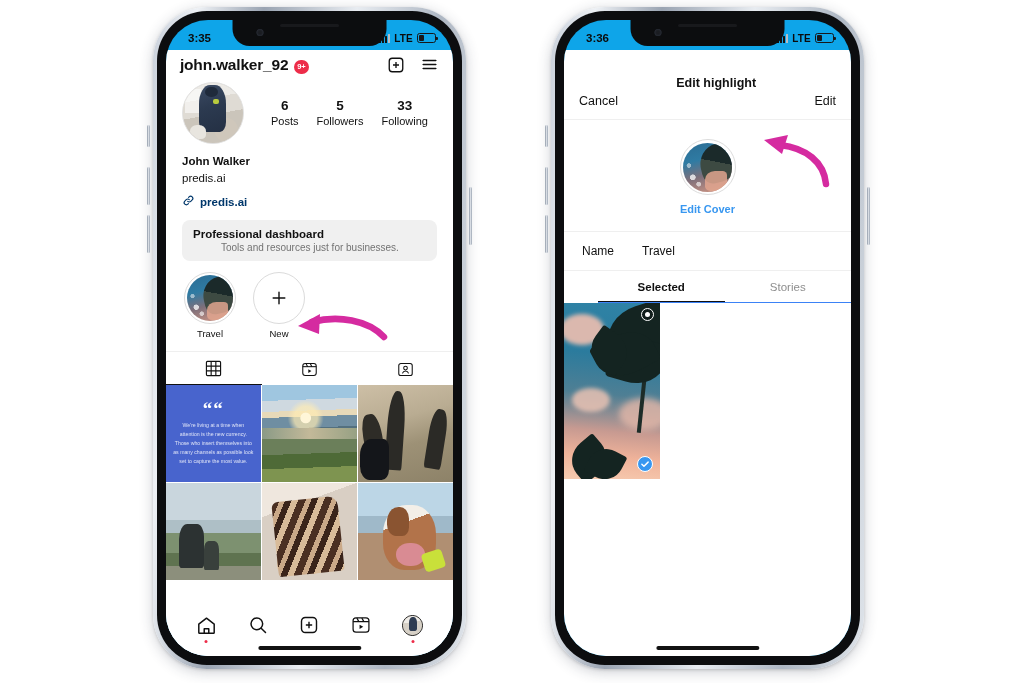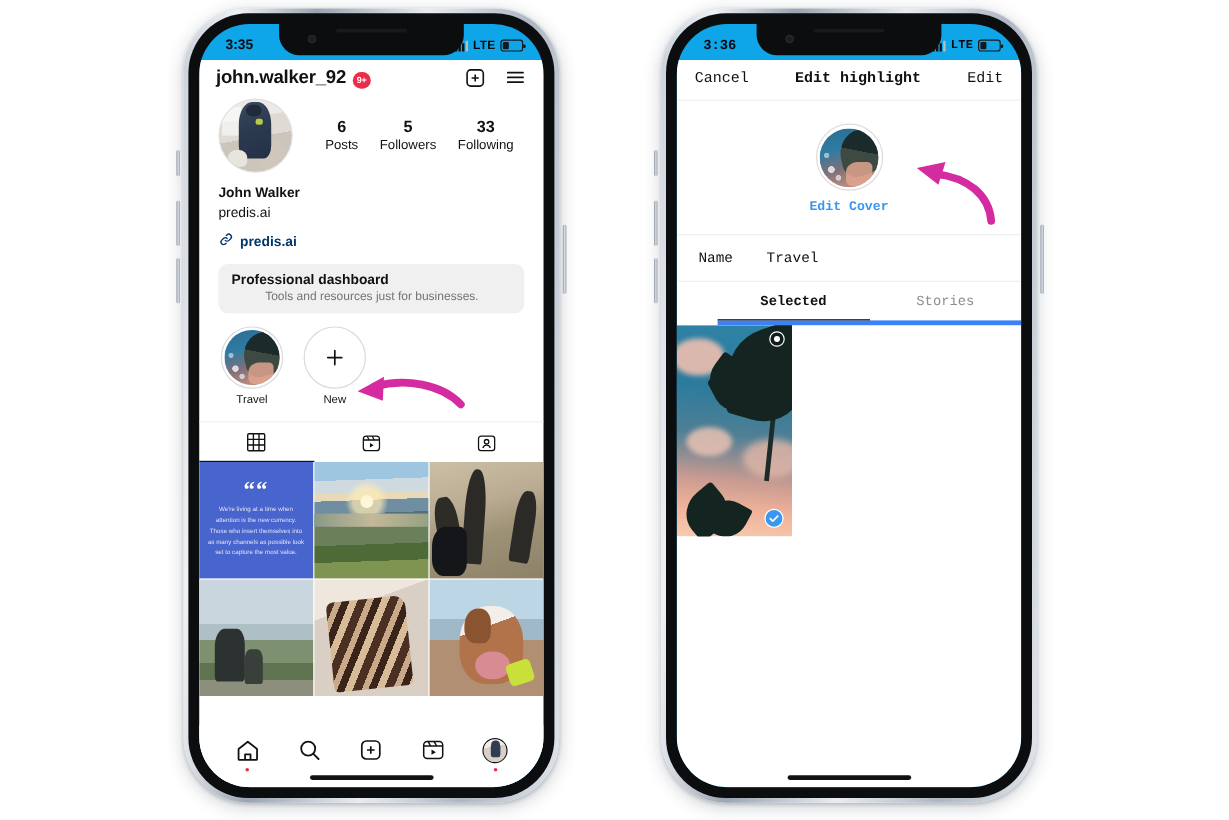--- a/index.html
+++ b/index.html
@@ -244,37 +244,37 @@
     position:absolute; bottom:6px; left:50%; transform:translateX(-50%);
     width:36%; height:4px; border-radius:3px; background:#121212; z-index:25;
   }
 
   
   .eh { position:absolute; top:30px; left:0; right:0; bottom:0; background:#fff; }
   .eh-nav {
     display:flex; align-items:center; justify-content:space-between;
     padding: 8px 15px 11px 15px; border-bottom:1px solid #efefef;
   }
-  .eh-nav .side { font-size:12.5px; color:#111; }
+  .eh-nav .side { font-size:12.5px; color:#111;margin-top:36px; }
   .eh-nav .title { font-size:12.5px; font-weight:bold; color:#111; }
   .eh-cover { display:flex; flex-direction:column; align-items:center;
     padding: 19px 0 16px 0; border-bottom:1px solid #efefef; }
   .eh-cover .ring {
     width:56px; height:56px; border-radius:50%; border:1.4px solid #dcdcdc;
     position:relative; overflow:hidden; background:#fff;
   }
   .eh-cover .ring .inner { position:absolute; inset:2.5px; border-radius:50%; overflow:hidden; }
   .eh-cover .lab { margin-top:8px; font-size:11px; color:#3897F0; font-weight:bold; }
 
   .eh-name { display:flex; align-items:center; gap:28px;
     padding: 12px 18px 12px 18px; border-bottom:1px solid #efefef; }
   .eh-name .k { font-size:12px; color:#111; }
   .eh-name .v { font-size:12px; color:#111; }
 
-  .eh-tabs { display:flex; border-bottom:4px solid #3b82f6;margin-left:34px; }
+  .eh-tabs { display:flex; border-bottom:1px solid #3b82f6;margin-left:34px; }
   .eh-tab { flex:1; text-align:center; padding: 10px 0 8px; font-size:11.5px; color:#8e8e8e; }
   .eh-tab.active { color:#111; font-weight:bold; border-bottom:1.6px solid #111; }
 
   .story-strip { display:flex; }
   .story-thumb { position:relative; width:33.33%; aspect-ratio:9/16.6; overflow:hidden; }
   .palm {
     position:absolute; inset:0;
     background:linear-gradient(185deg,#2f83a6 0%, #2b7b9d 30%, #4f7f94 52%,
       #c79a91 72%, #f0b39a 86%, #f6cbb0 100%);
   }
@@ -529,21 +529,21 @@
         </div>
       </div>
     </div>
   </div>
 
   <svg class="arrow" style="left:286px; top:306px;" width="104" height="48" viewBox="0 0 104 48">
     <path d="M98 31 C82 14, 52 9, 26 16" stroke="#D52BA0" stroke-width="6.5" fill="none" stroke-linecap="round"></path>
     <path d="M12 20 L34 8 L33 28 Z" fill="#D52BA0"></path>
   </svg>
 
-  <div class="phone" style="left:551px; top:7px; width:313px; height:662px;font-family:Liberation Mono, monospace;">
+  <div class="phone" style="left:551px; top:7px; width:313px; height:662px;">
     <div class="btn-side btn-left" style="top:118px; height:22px;"></div>
     <div class="btn-side btn-left" style="top:160px; height:38px;"></div>
     <div class="btn-side btn-left" style="top:208px; height:38px;"></div>
     <div class="btn-side btn-right" style="top:180px; height:58px;"></div>
 
     <div class="phone-inner">
       <div class="screen">
 
         <div class="notch">
           <div class="speaker"></div>

